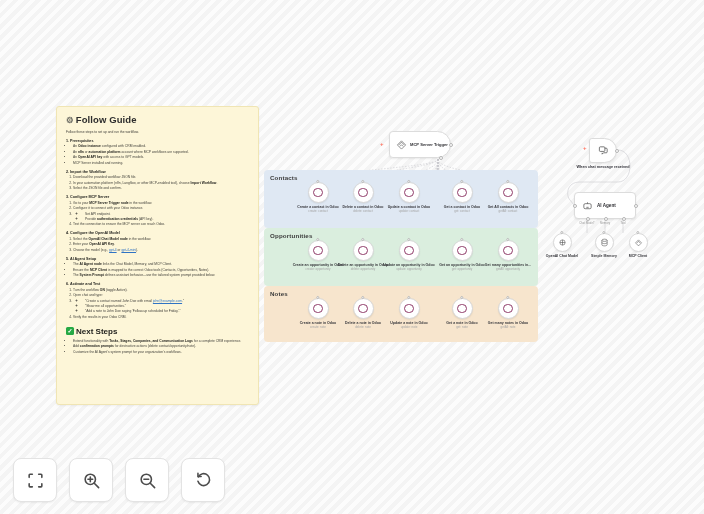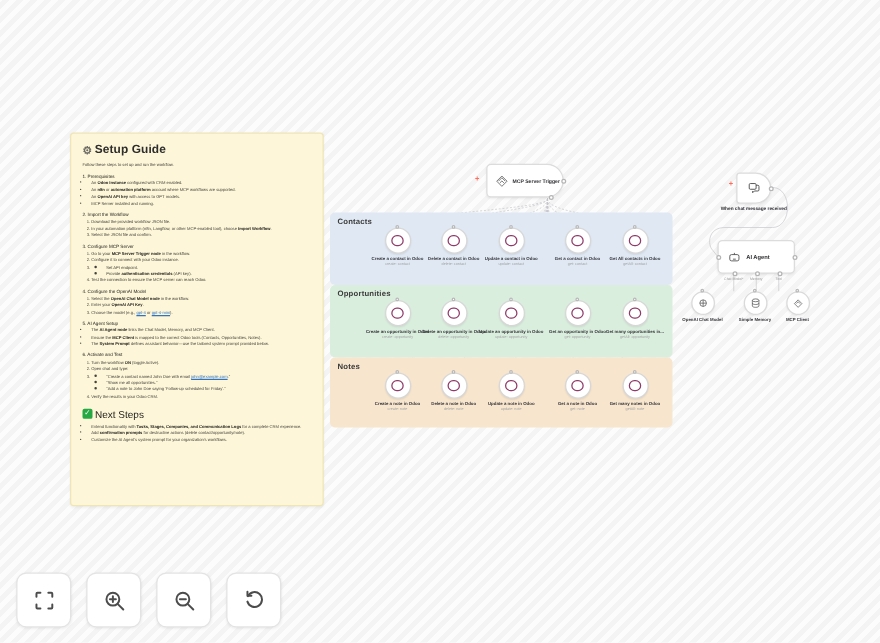--- a/index.html
+++ b/index.html
@@ -26,21 +26,21 @@
     overflow: hidden;
     box-shadow: 0 1px 2px rgba(0,0,0,.05);
   }
   .sticky h1 {
     font-size: 9.5px; font-weight: bold; color: #2d2d2d;
     letter-spacing: .1px; margin-bottom: 5px;
     display: flex; align-items: center; gap: 2px;
   }
   .sticky .intro { font-size: 3.3px; color: #43423c; margin-bottom: 4px; line-height: 1.5; }
   .sticky h2 {
-    font-size: 3.7px; font-weight: normal; color: #23231f;
+    font-size: 3.7px; font-weight: bold; color: #23231f;
     margin: 4px 0 1.5px 0;
   }
   .sticky h2.nx {
     font-size: 8px; margin: 7px 0 3px 0;
     display: flex; align-items: center; gap: 2px;
   }
   .sticky ul, .sticky ol { margin: 0 0 0 7px; }
   .sticky li {
     font-size: 3.3px; color: #43423c; line-height: 1.55;
     margin-bottom: .3px;
@@ -204,21 +204,21 @@
   <path d="M618,150 C634,150 634,182 618,182 L580,182 C566,182 566,196 570,200 L574,205"></path>
 
   <path d="M587,219 L587,233"></path>
   <path d="M605,219 L605,233"></path>
   <path d="M623,219 L623,233"></path>
 </svg>
 
 <div class="sticky">
   <h1>
     <span class="gear-emoji">⚙</span>
-    <span>Setup Guide</span>
+    <span>Follow Guide</span>
   </h1>
   <div class="intro">Follow these steps to set up and run the workflow.</div>
   <div id="guide-sections">
       <h2>1. Prerequisites</h2>
       <ul>
         <li>An <b>Odoo instance</b> configured with CRM enabled.</li>
         <li>An <b>n8n</b> or <b>automation platform</b> account where MCP workflows are supported.</li>
         <li>An <b>OpenAI API key</b> with access to GPT models.</li>
         <li>MCP Server installed and running.</li>
       </ul>

